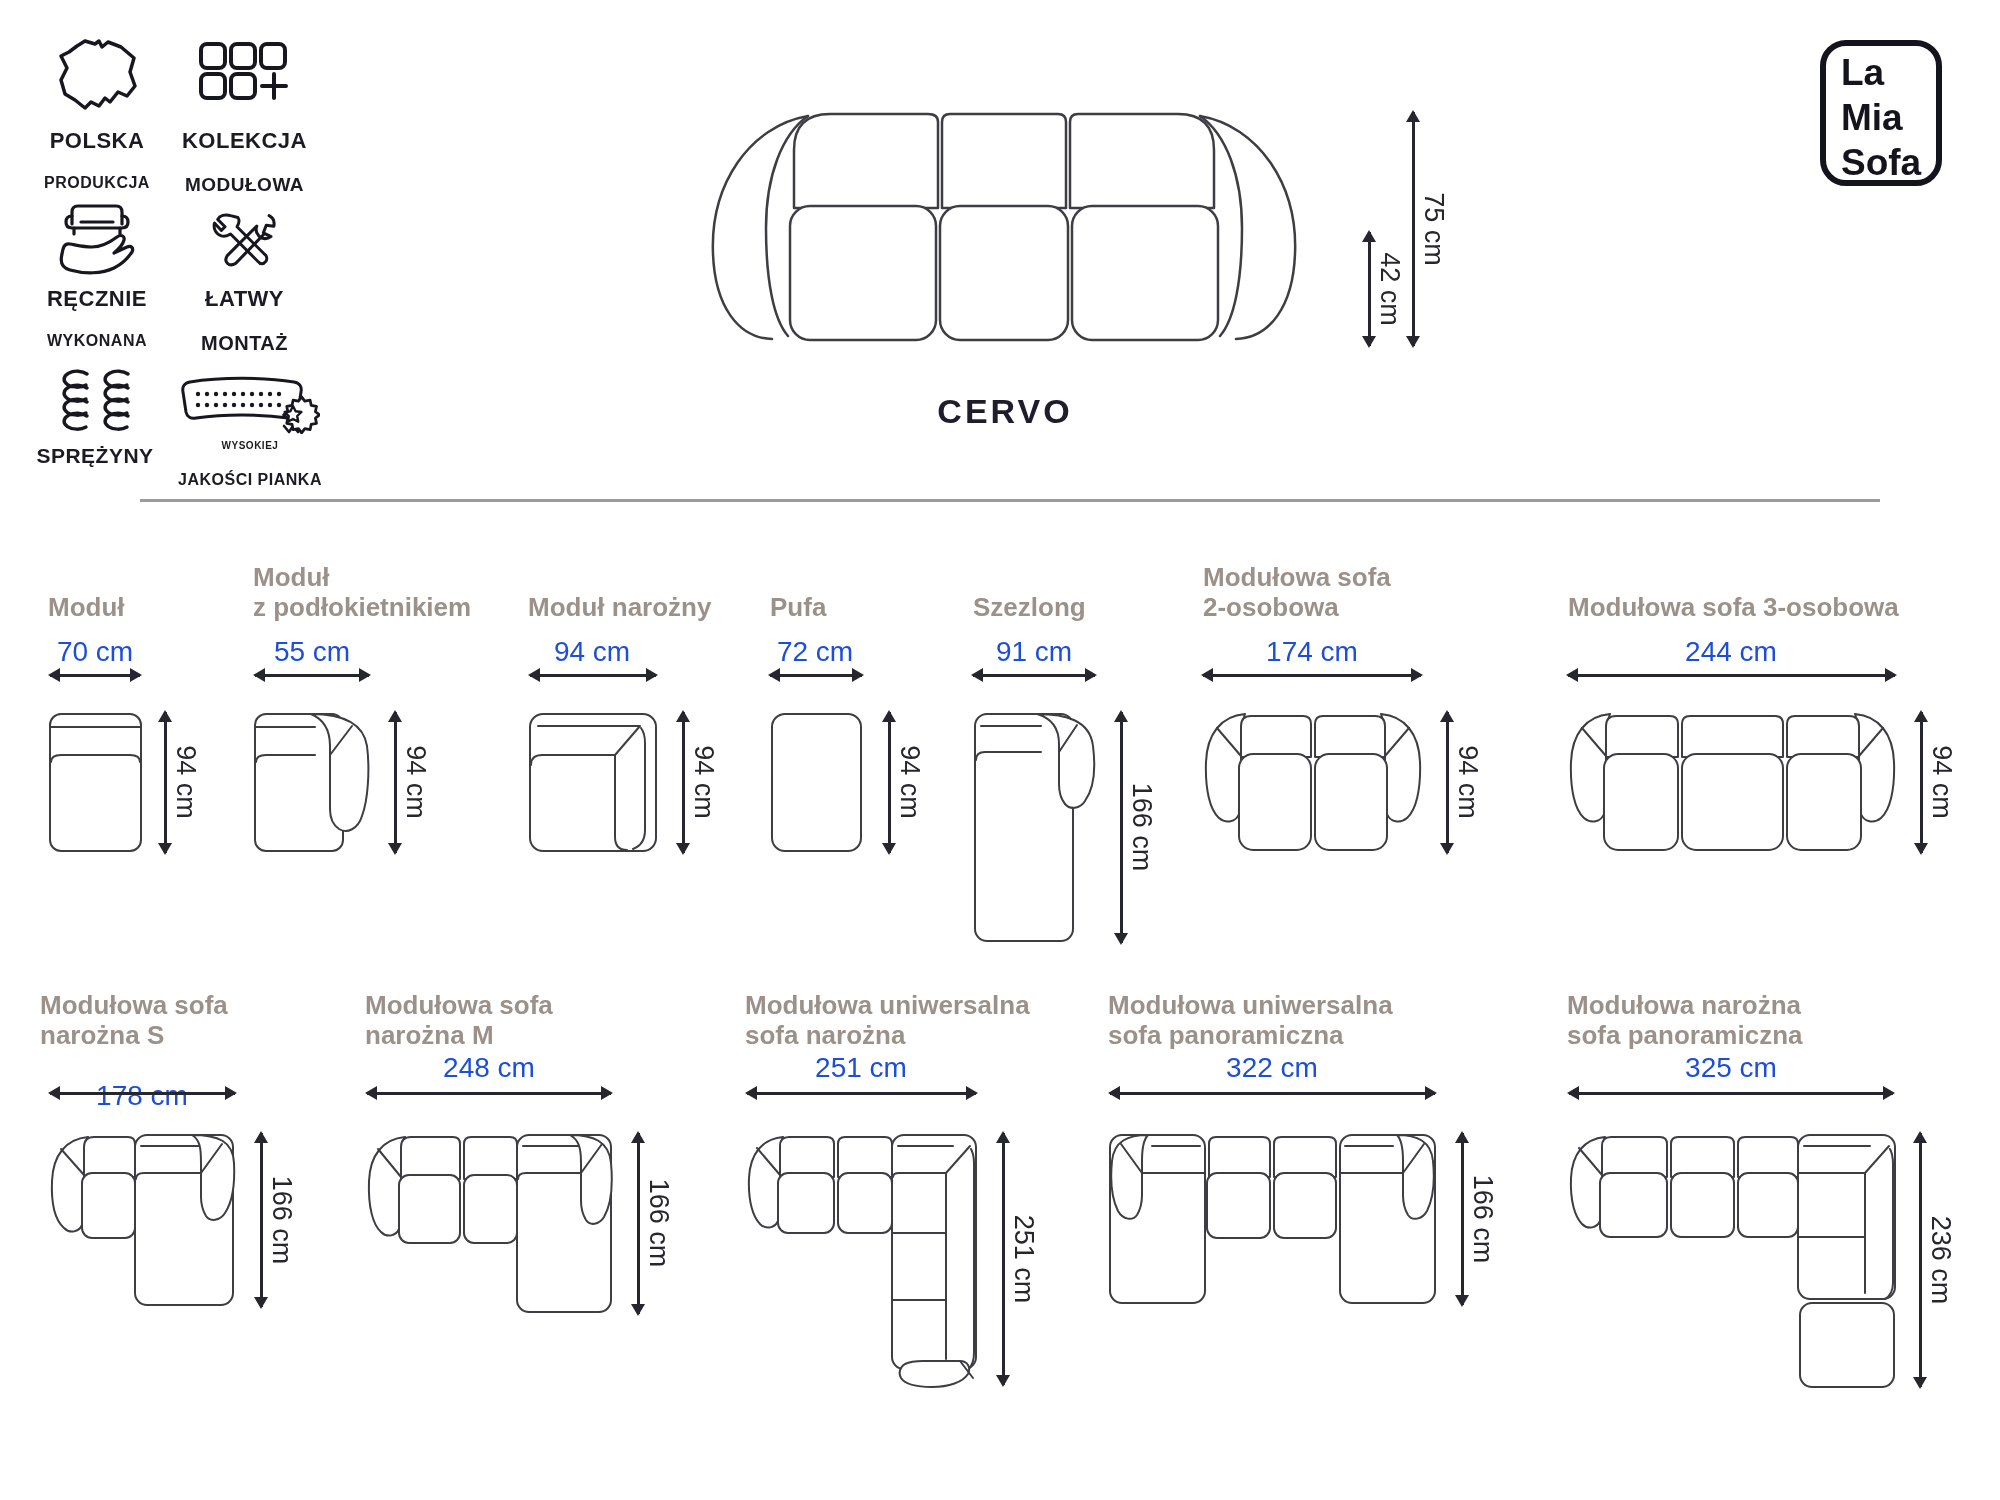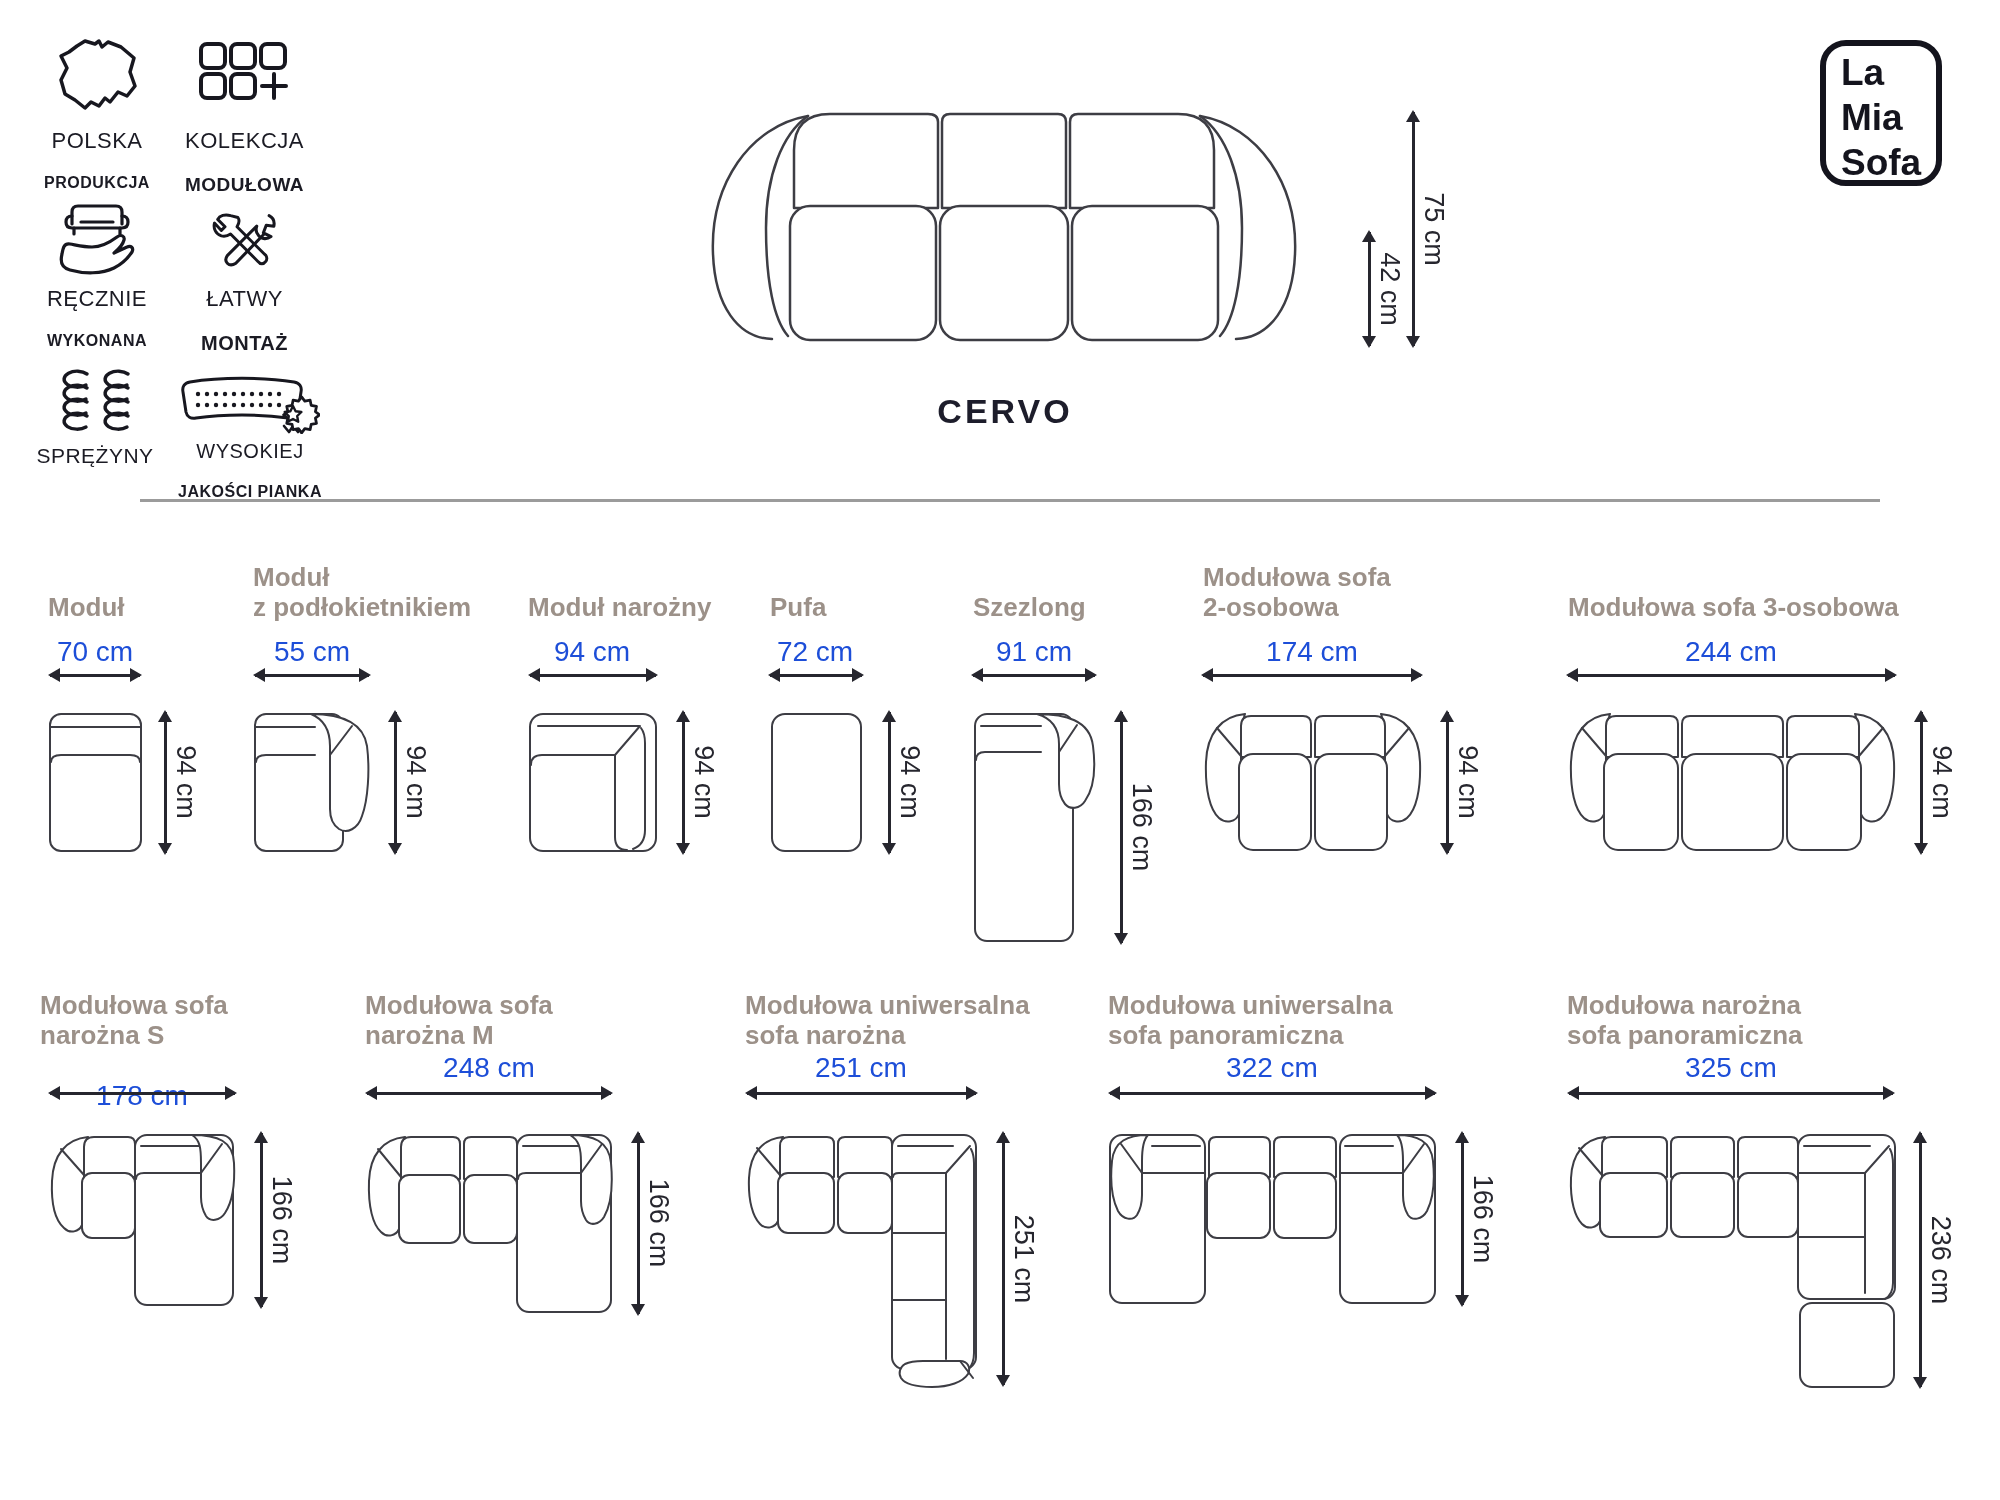--- a/index.html
+++ b/index.html
@@ -2,26 +2,26 @@
 <html><head>
 <meta charset="utf-8">
 <style>
   html,body{margin:0;padding:0;background:#fff;}
   .page{position:relative;width:2000px;height:1500px;background:#ffffff;
         font-family:"Liberation Sans",sans-serif;overflow:hidden;color:#1b1b24;}
 
   
   .feature{position:absolute;text-align:center;color:#1b1b24;}
   .feature .iconbox{display:flex;align-items:flex-end;justify-content:center;}
-  .feature .l1{display:block;font-weight:normal;font-size:22px;letter-spacing:.5px;margin-top:10px;}
+  .feature .l1{display:block;font-weight:bold;font-size:22px;letter-spacing:.5px;margin-top:10px;}
   .feature .l2{display:block;font-weight:bold;font-size:16px;letter-spacing:.5px;margin-top:20px;}
   .feature.f2 .l2{font-size:19px;}
   .feature.f4 .l2{font-size:20px;}
   .feature.f5 .l1{font-size:21px;}
-  .feature.f6 .l1{font-size:20px;margin-top:6px;}
+  .feature.f6 .l1{font-size:10px;margin-top:6px;}
   .feature svg{stroke:#17171f;fill:none;stroke-linecap:round;stroke-linejoin:round;}
 
   
   .logo{position:absolute;left:1820px;top:40px;width:122px;height:146px;
         border:6px solid #14141d;border-radius:26px;box-sizing:border-box;
         padding:4px 0 0 15px;color:#14141d;font-weight:bold;font-size:37px;line-height:45px;}
 
   
   .draw{position:absolute;}
   .draw path,.draw rect,.draw line{stroke:#3d3d44;stroke-width:2;fill:none;

